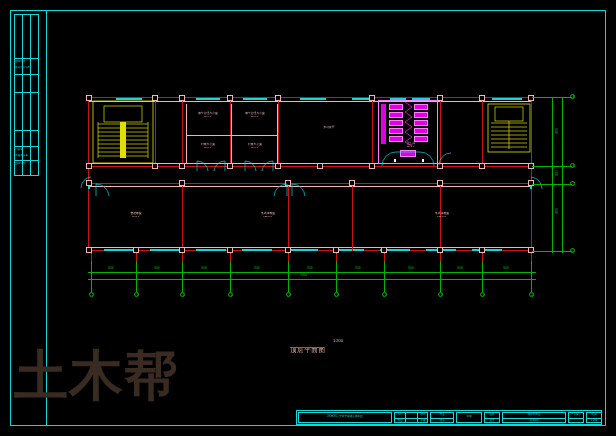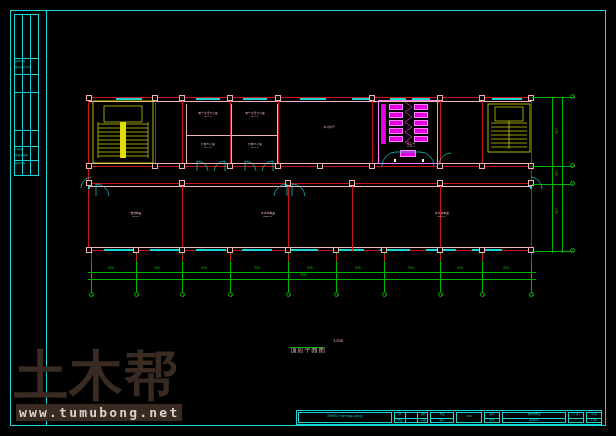--- a/index.html
+++ b/index.html
@@ -406,21 +406,20 @@
   </div>
 
   <div style="position:absolute;left:290px;top:338px;">
     <span style="color:#f0b4b4;font-size:6.5px;letter-spacing:.6px;">顶层平面图</span>
     <span style="color:#f0b4b4;font-size:4px;margin-left:3px;vertical-align:top;">1:200</span>
   </div>
   <div class="abs green" style="left:290px;top:347px;width:34px;height:.8px;"></div>
 
   <div id="wm">
     <div class="big">土木帮</div>
-    <div class="url">www.tumubong.net</div>
   </div>
 
   <div>
     <div class="tb-cell" style="left:296px;top:410px;width:306px;height:15px;"></div>
     <div class="tb-cell" style="left:298px;top:412px;width:94px;height:11px;"></div>
     <div class="tb-t" style="left:298px;top:415px;width:94px;">XX市XX中学教学楼建筑施工图</div>
 
     <div class="tb-cell" style="left:394px;top:412px;width:34px;height:11px;"></div>
     <div class="abs cyan" style="left:394px;top:417.5px;width:34px;height:.5px;"></div>
     <div class="abs cyan" style="left:405px;top:412px;width:.5px;height:11px;"></div>

